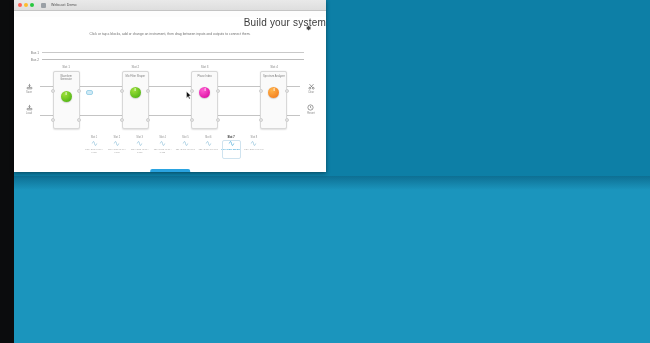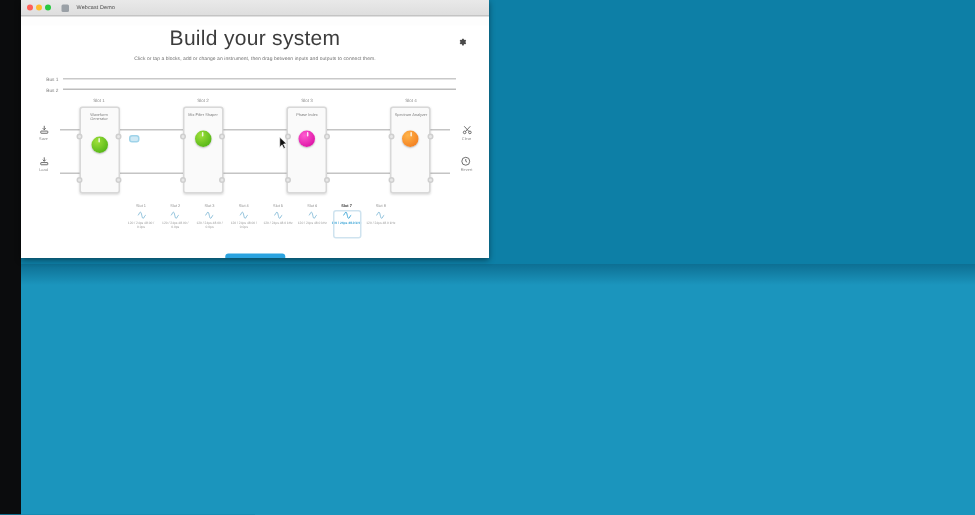--- a/index.html
+++ b/index.html
@@ -44,21 +44,21 @@
   }
   #titlebar-title {
     font-size:3.6px; color:#4a4a4a; margin-left:3px;
     letter-spacing:.1px; white-space:nowrap;
   }
 
   
   #page { position:relative; height:161px; background:#fff; }
 
   #page-title {
-    text-align:center; font-size:14px; color:#3c3c3c;
+    text-align:right; font-size:10px; color:#3c3c3c;
     margin-top:6px; font-weight:400; letter-spacing:.2px;
   }
   #gear-icon {
     position:absolute; right:15px; top:8px;
     width:6px; height:6px; color:#4a4a4a;
   }
   #page-subtitle {
     text-align:center; font-size:3.3px; color:#6d6d6d;
     margin-top:4px; letter-spacing:.05px;
   }

